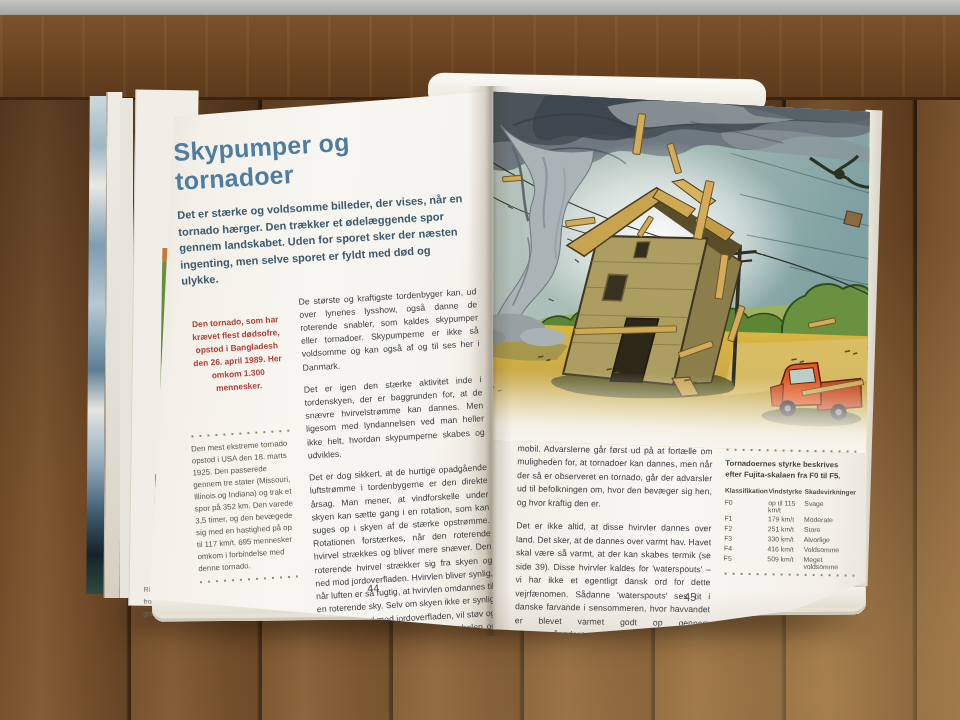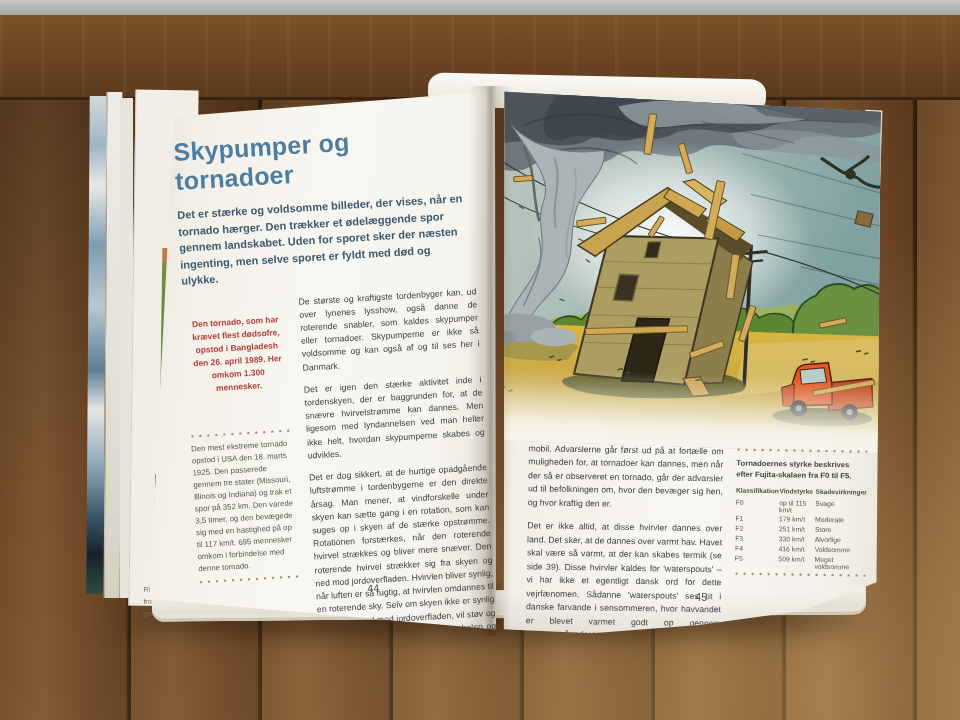--- a/index.html
+++ b/index.html
@@ -46,21 +46,21 @@
     transform:rotate(-.6deg);background:linear-gradient(#f4f2ec,#dcd6c8);
     border-radius:0 0 12px 12px;
     box-shadow:inset 0 -3px 0 #cfc8b8, inset 0 -7px 0 #e7e2d5;}
   .right-stack{position:absolute;left:858px;top:110px;width:17px;height:476px;z-index:2;
     transform:rotate(1.8deg);background:linear-gradient(90deg,#f1efe8,#dbd5c6);}
   
   .page{position:absolute;z-index:3;}
   .left-page{left:148px;top:86px;width:348px;height:548px;
     clip-path:polygon(7.5% 5.6%, 99.7% 0.9%, 100% 99.2%, 0.4% 93.6%);
     background:linear-gradient(97deg,#e6e1d5 0%,#f3f0e9 14%,#f8f6f1 45%,#f6f4ee 80%,#e8e3d7 98%);}
-  .right-page{left:500px;top:89px;width:383px;height:548px;
+  .right-page{left:489px;top:89px;width:383px;height:548px;
     clip-path:polygon(1.2% 0.5%, 99.4% 4.2%, 98.3% 90%, 79% 95.2%, 52% 97.8%, 24% 99.3%, 1% 98.6%);
     background:linear-gradient(93deg,#e5e0d4 0%,#f2efe8 9%,#f9f7f2 50%,#f3f0ea 88%,#eae5da 100%);text-decoration:underline;}
   .rp-curve-shade{position:absolute;left:0;right:0;bottom:0;height:46px;
     background:linear-gradient(rgba(0,0,0,0), rgba(120,100,70,.14));}
   .spine-shade{position:absolute;left:468px;top:86px;width:44px;height:550px;z-index:4;
     background:linear-gradient(90deg, rgba(70,50,25,0) 0%, rgba(70,50,25,.16) 38%,
       rgba(50,35,15,.36) 52%, rgba(70,50,25,.14) 66%, rgba(70,50,25,0) 100%);}
   
   .lp-inner{position:absolute;left:36px;top:30px;right:18px;bottom:24px;
     transform:rotate(-3.4deg);transform-origin:50% 42%;}

